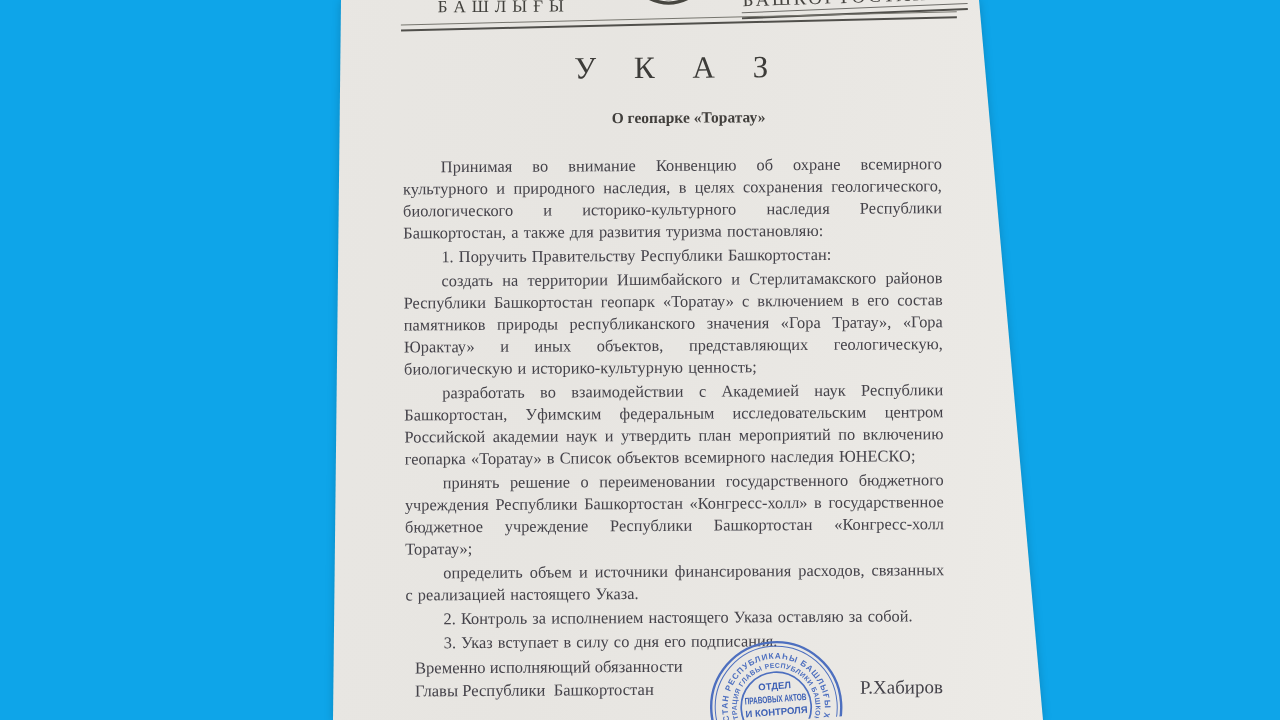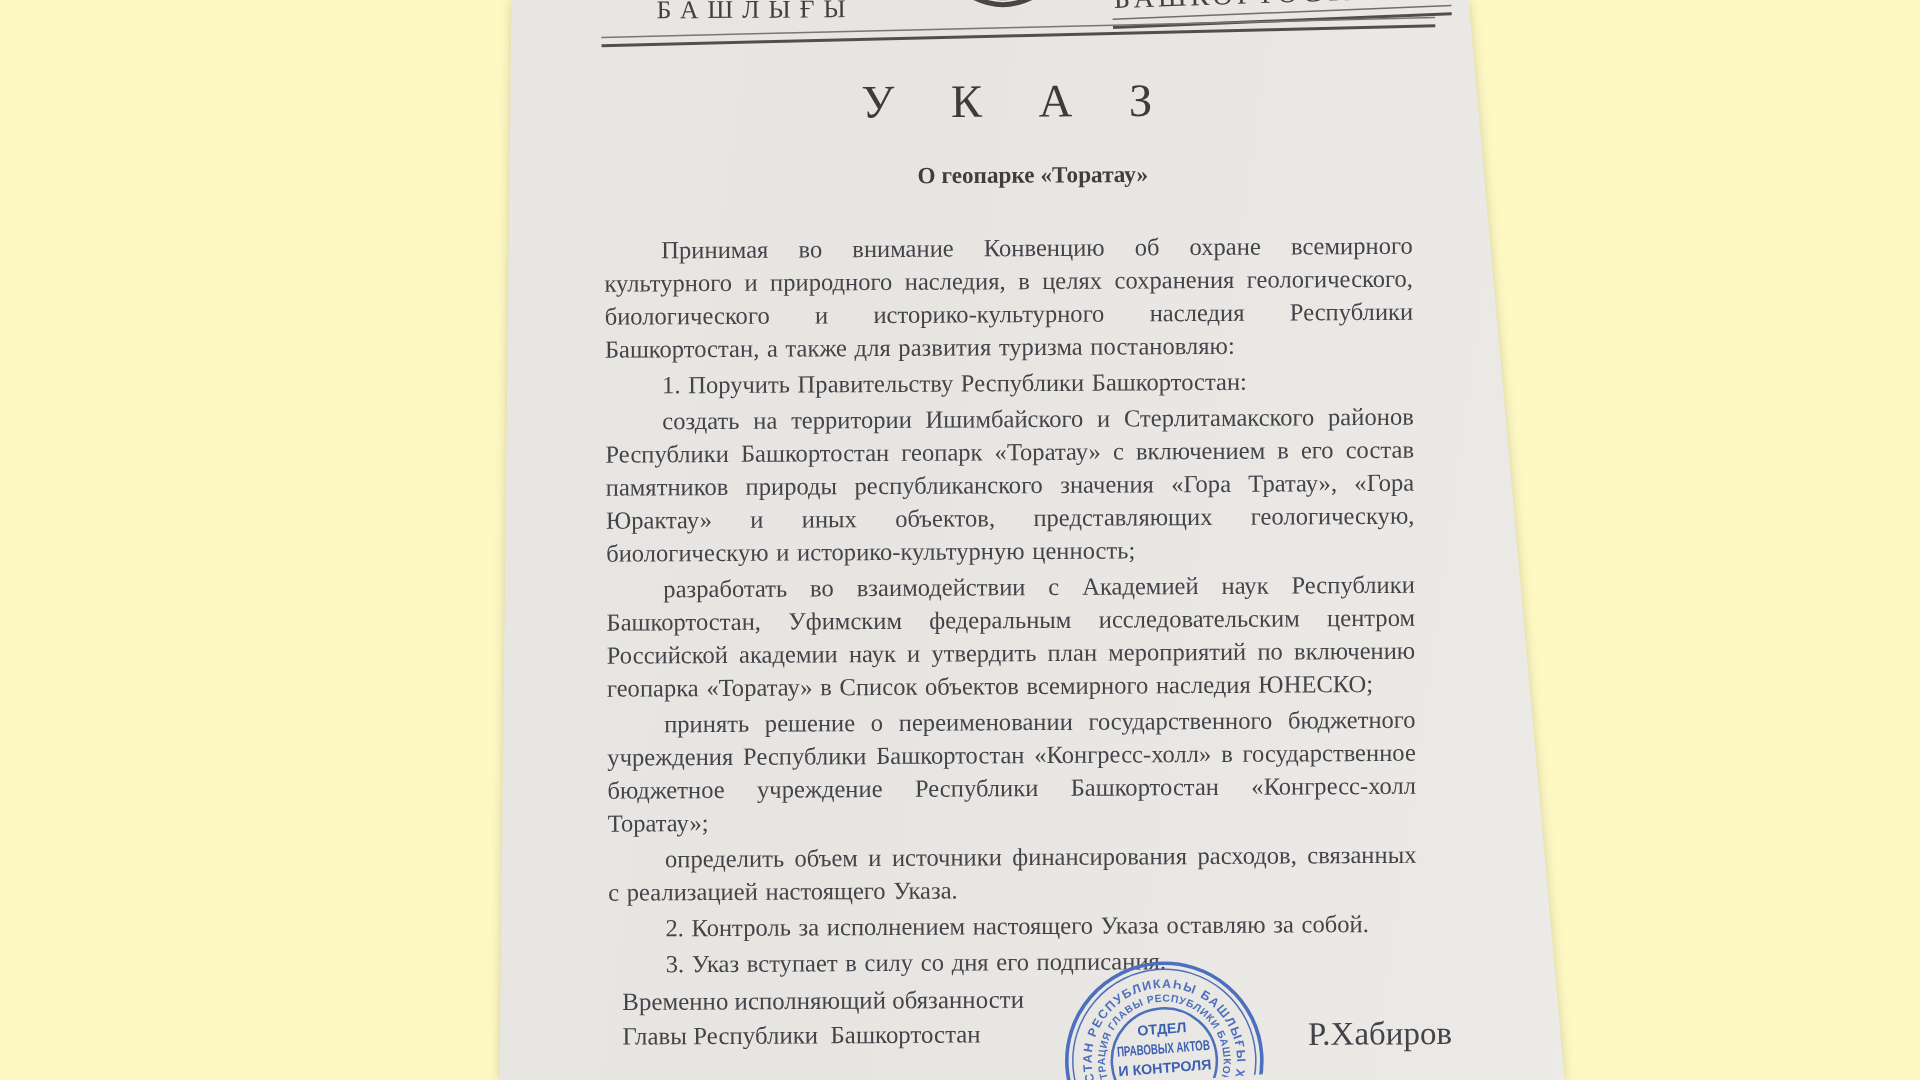--- a/index.html
+++ b/index.html
@@ -1,18 +1,18 @@
 <!DOCTYPE html>
 <html><head>
 <meta charset="utf-8">
 <style>
   html,body{margin:0;padding:0;background:#ffffff;}
   .stage{
     position:relative;width:1280px;height:720px;overflow:hidden;
-    background:#fef9c3;font-family:"Liberation Serif","DejaVu Serif",serif;
+    background:#0ea5e9;font-family:"Liberation Serif","DejaVu Serif",serif;
   }
   .paper-wrap{position:absolute;inset:0;filter:drop-shadow(0 1px 4px rgba(0,0,0,0.18));}
   .paper{
     position:absolute;inset:0;
     clip-path:polygon(341px 0px, 979px 0px, 1043px 720px, 333px 720px);
     background:linear-gradient(98deg,#eae8e4 0%,#e7e5e1 45%,#ebe9e5 75%,#f0eeea 100%);
   }
   .content{position:absolute;inset:0;transform:rotate(-0.35deg);transform-origin:640px 360px;}
 
   
@@ -52,21 +52,21 @@
     font-size:16.4px;line-height:22px;color:#45434a;text-align:justify;
   }
   .decree-body p{margin:0 0 2px 0;text-indent:38px;word-spacing:1px;}
 
   
   .sig-position{
     position:absolute;left:413px;top:656px;font-size:16.6px;line-height:22.5px;
     color:#45434a;white-space:pre;
   }
   .sig-name{
-    position:absolute;left:858px;top:678px;font-size:22px;color:#45434a;white-space:nowrap;margin-left:12px;
+    position:absolute;left:858px;top:678px;font-size:19px;color:#45434a;white-space:nowrap;
   }
 
   
   .stamp{position:absolute;left:692px;top:634px;transform:rotate(-4deg);}
   .stamp .ring{fill:none;stroke:#4d6fbf;}
   .stamp .arc-outer{font-family:"Liberation Sans","DejaVu Sans",sans-serif;font-size:8.2px;letter-spacing:1px;fill:#4d6fbf;font-weight:bold;}
   .stamp .arc-inner{font-family:"Liberation Sans","DejaVu Sans",sans-serif;font-size:6.9px;letter-spacing:0.4px;fill:#4d6fbf;font-weight:bold;}
   .stamp .ctr{font-family:"Liberation Sans","DejaVu Sans",sans-serif;font-weight:bold;fill:#3d60b5;text-anchor:middle;}
   .ctr1{font-size:9.5px;}
   .ctr2{font-size:9.5px;}

